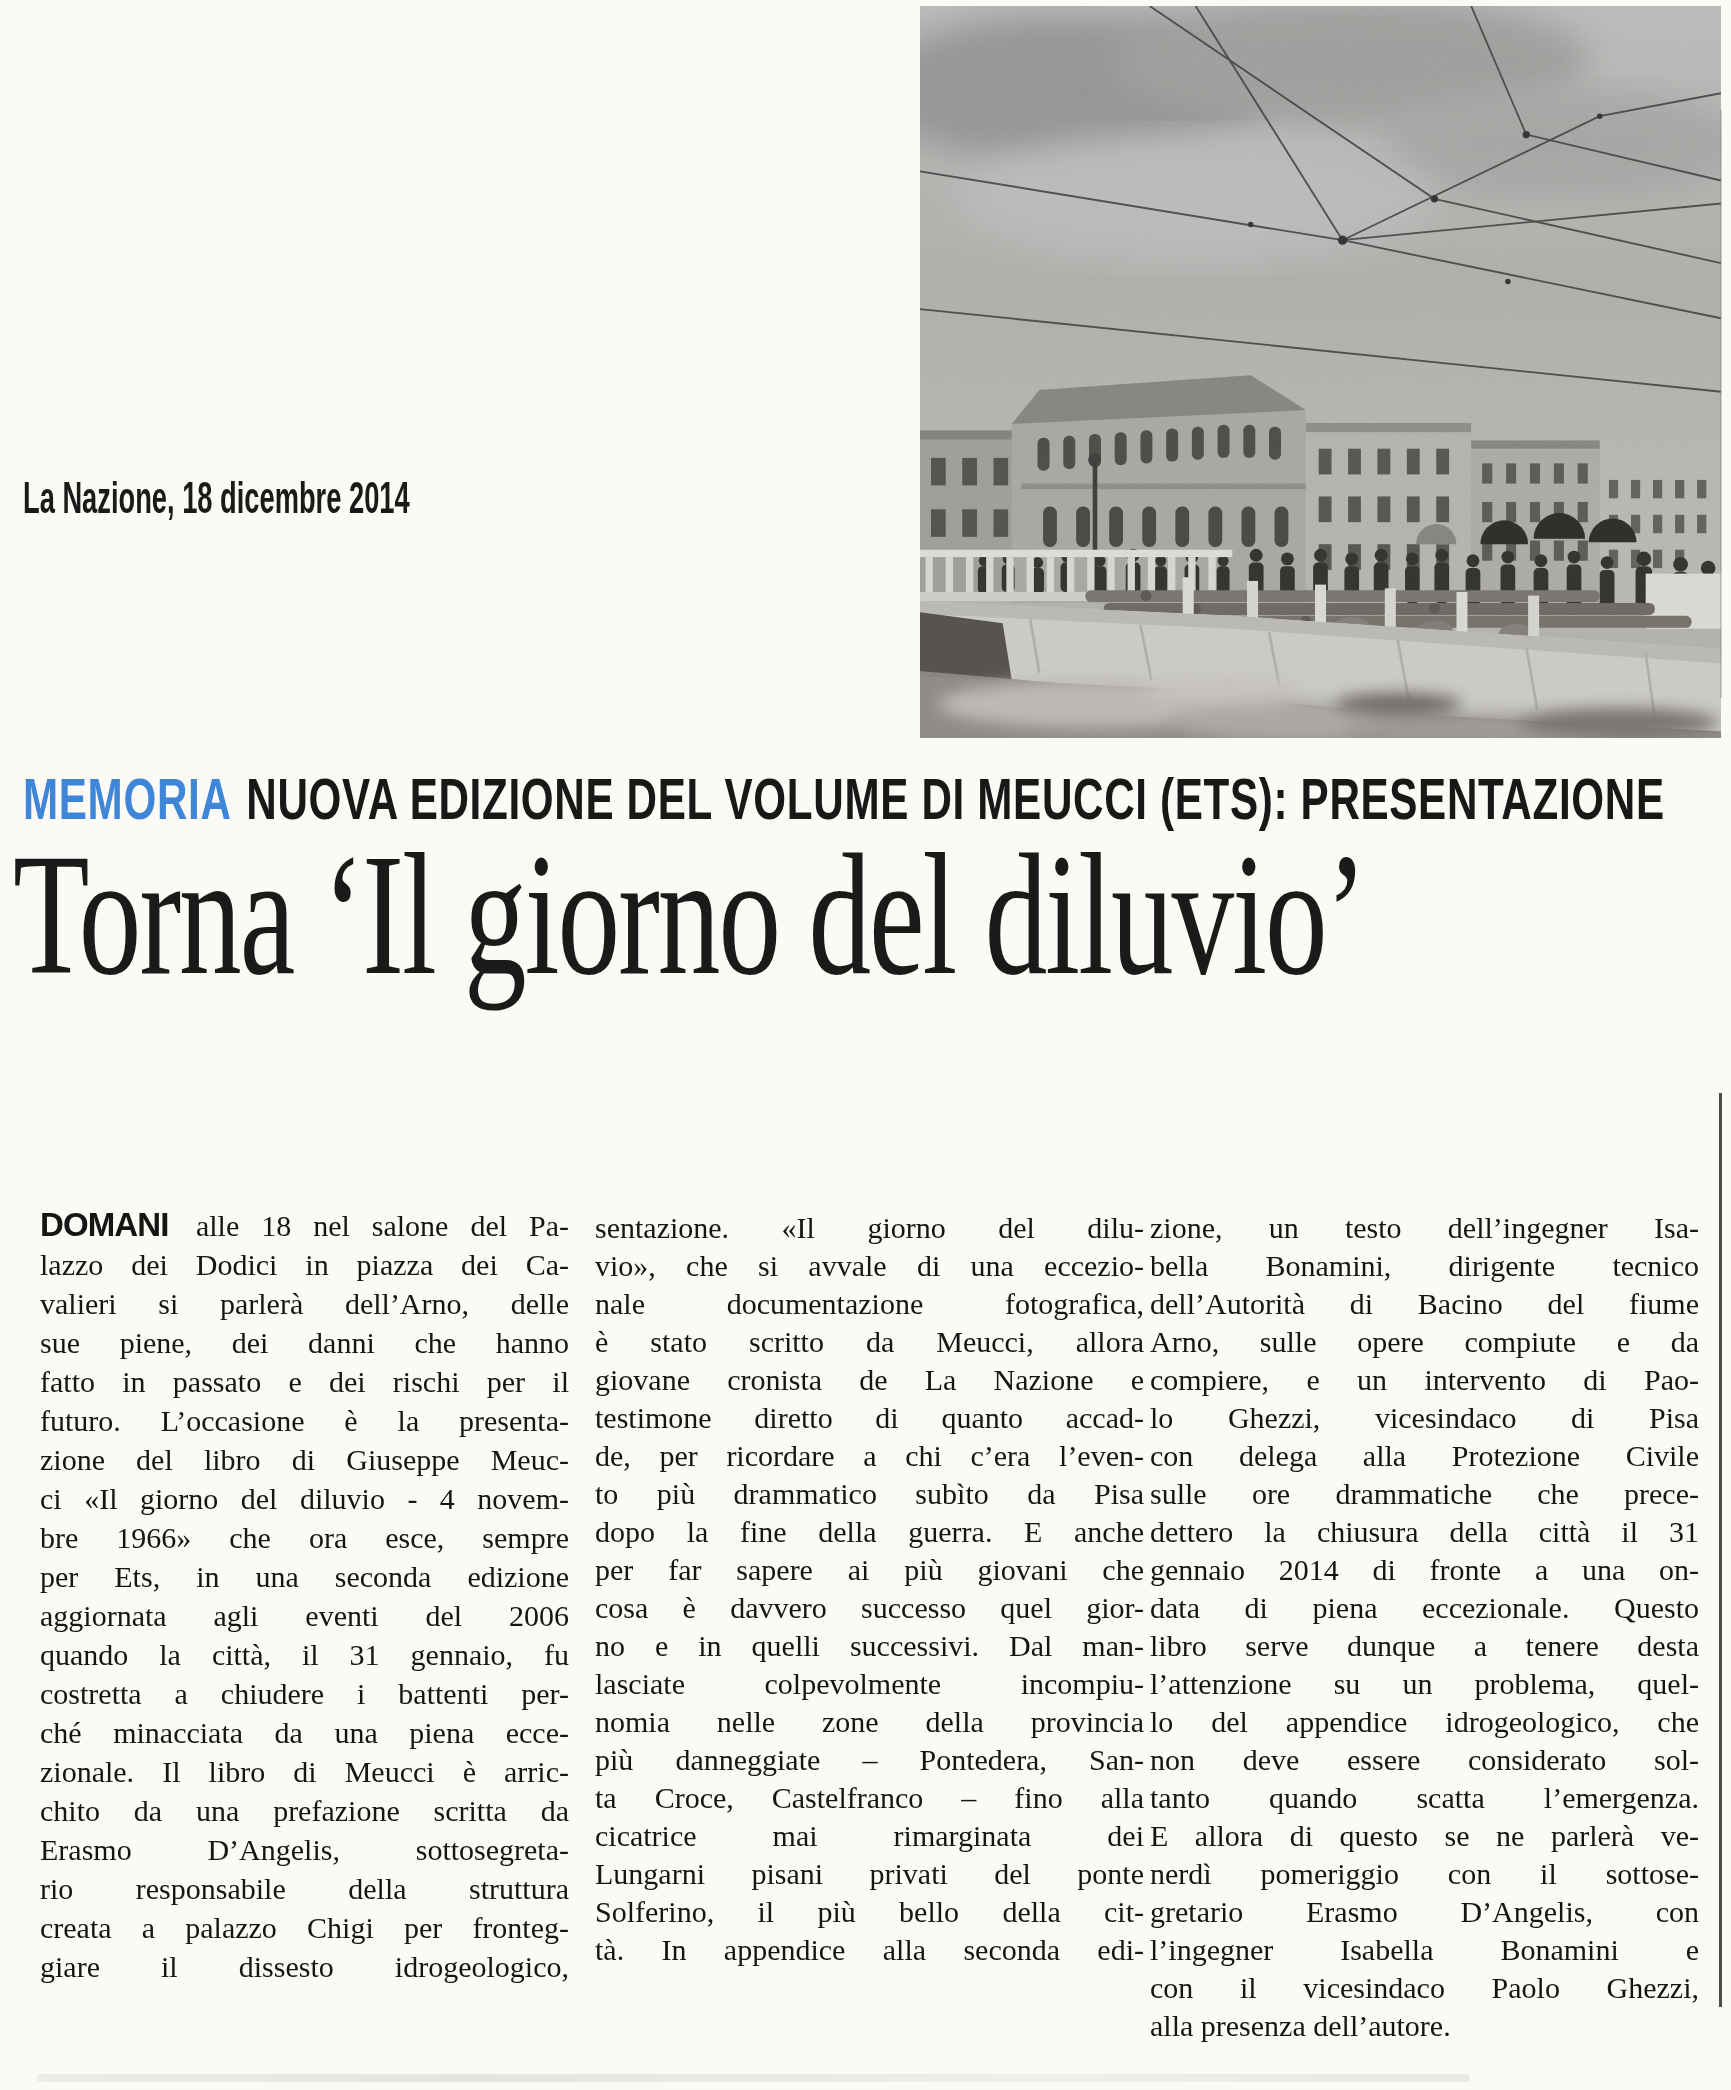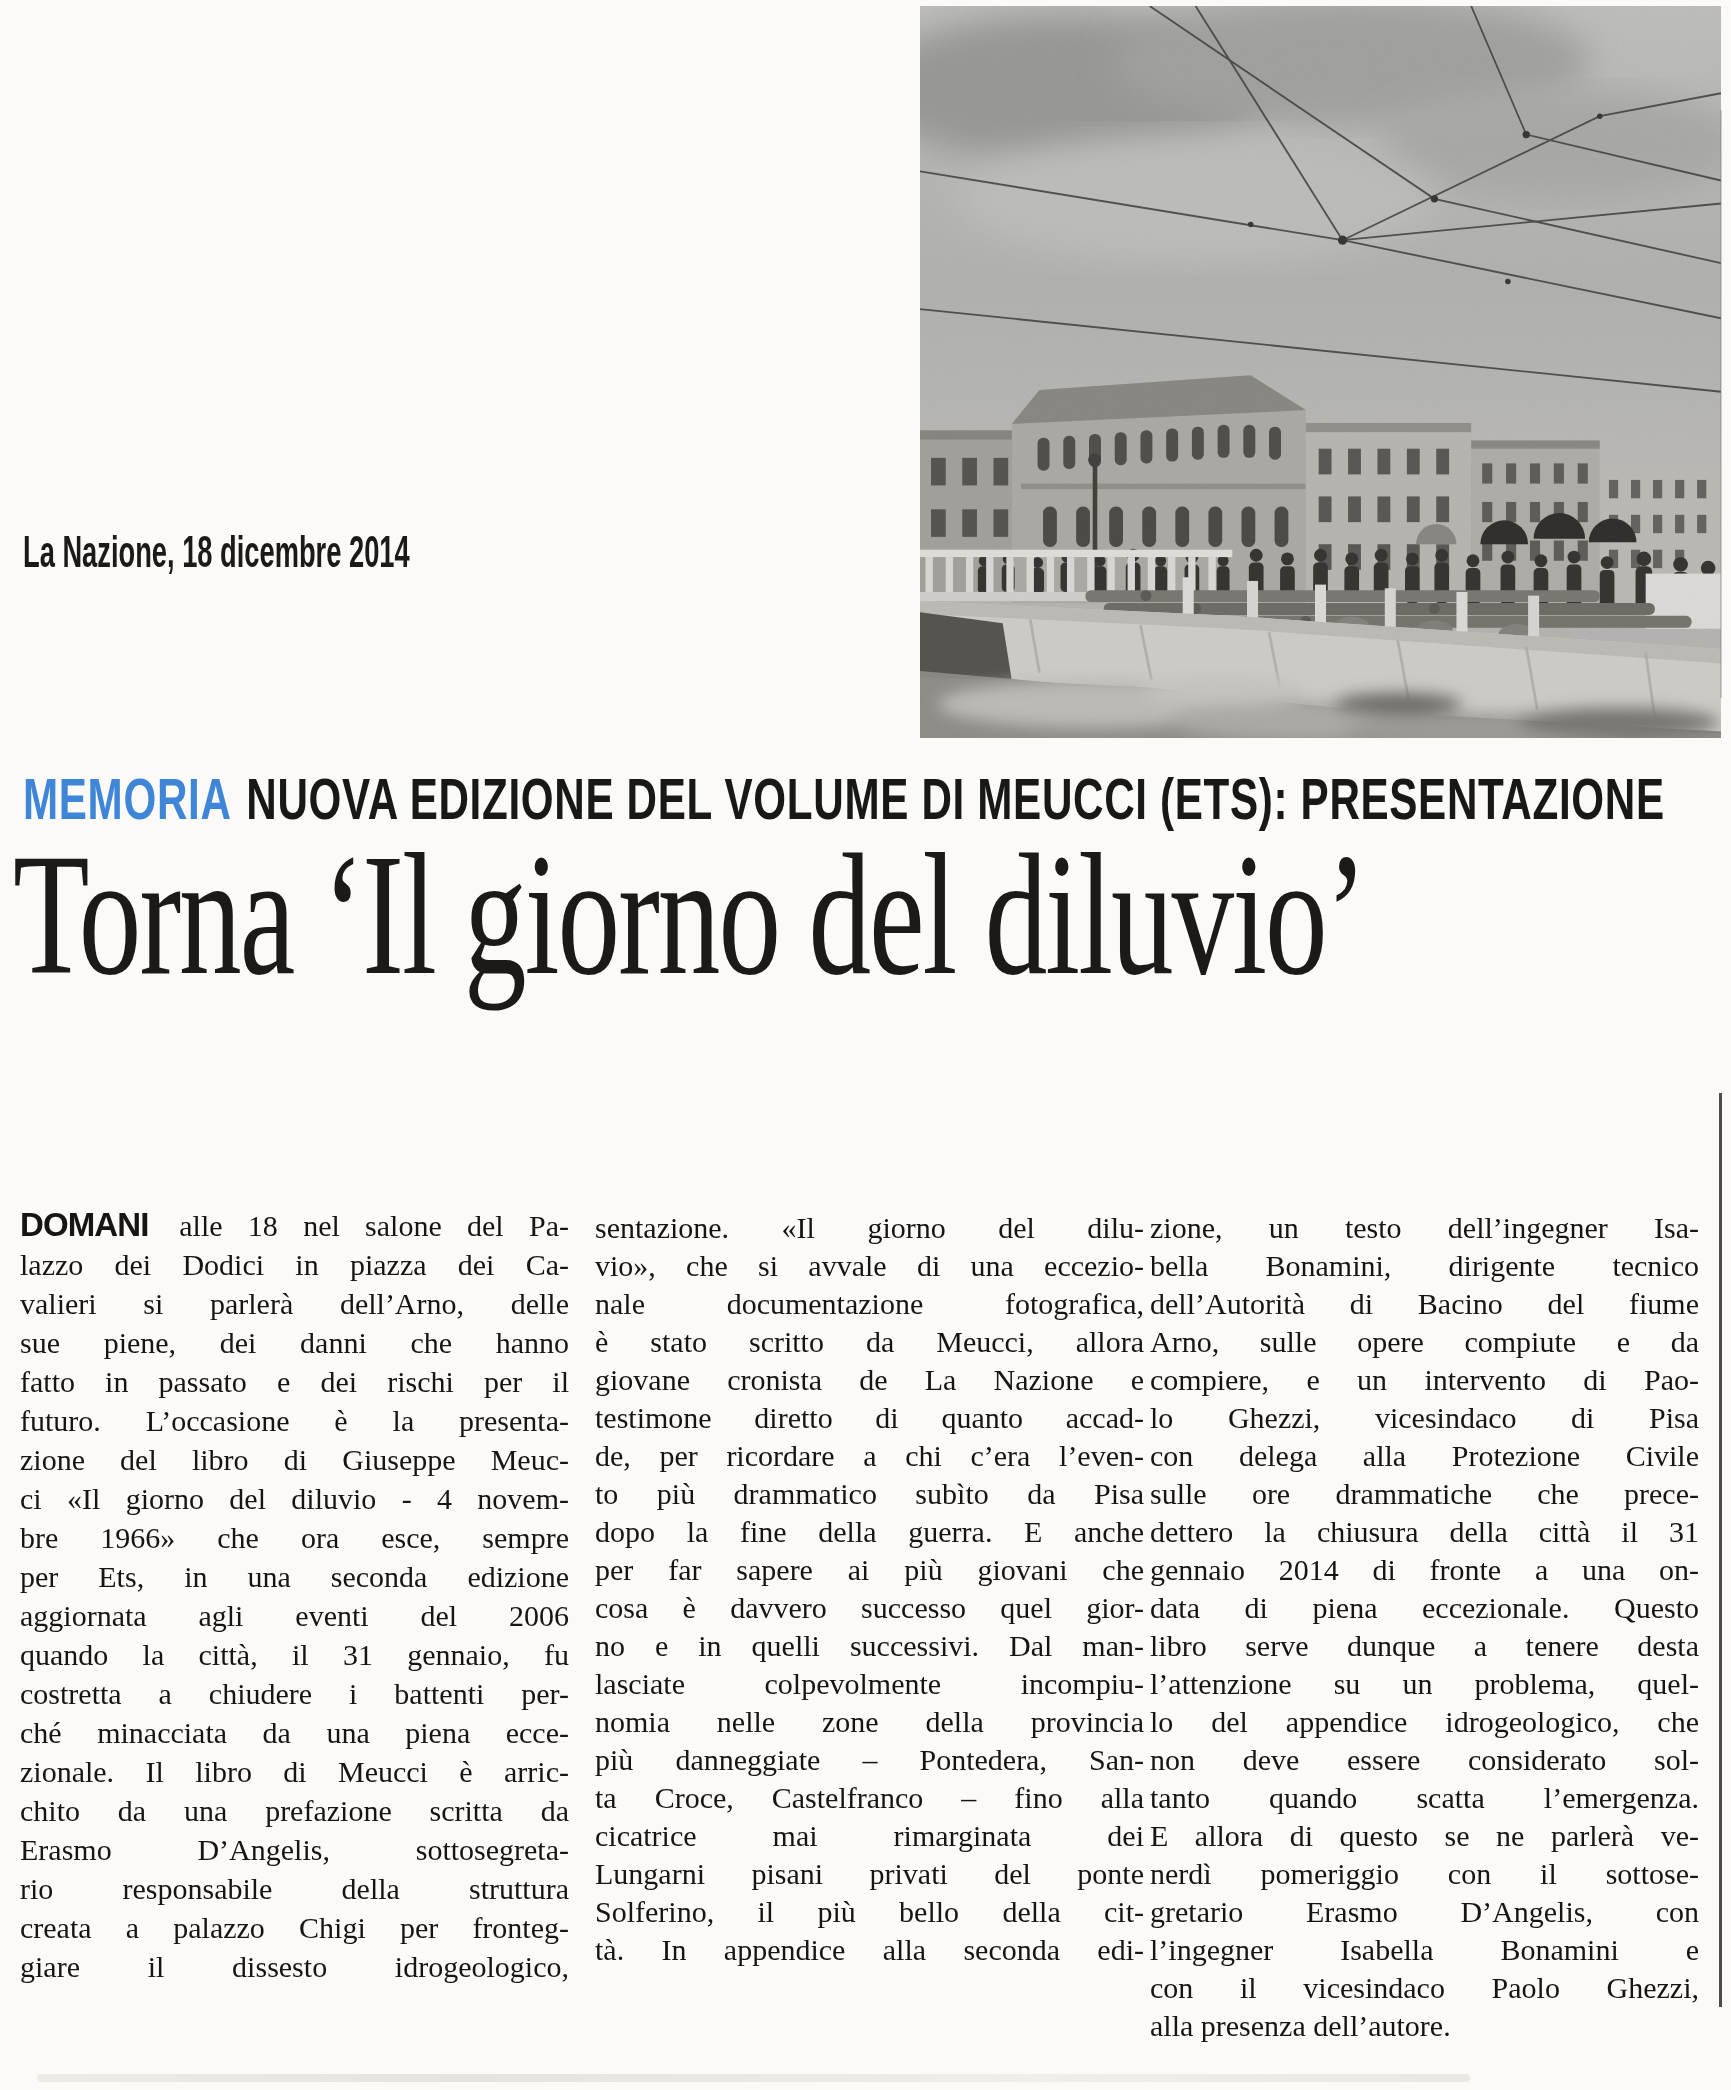--- a/index.html
+++ b/index.html
@@ -12,21 +12,21 @@
     color:var(--ink,#1b1a18);
   }
   
   .photo{
     position:absolute;left:920px;top:5.5px;width:801px;height:732px;
     background:#bdbcb8;
   }
   .photo svg{display:block;width:100%;height:100%;}
   
   .source-note{
-    position:absolute;left:23px;top:528px;
+    position:absolute;left:23px;top:474px;
     font-family:"Liberation Sans", sans-serif;
     font-weight:bold;font-size:44px;line-height:1.1;
     white-space:nowrap;
   }
   .source-note .cond{display:inline-block;transform:scaleX(.62);transform-origin:left center;}
   
   .kicker{
     position:absolute;left:23px;top:770px;
     font-family:"Liberation Sans", sans-serif;
     font-weight:bold;font-size:57px;line-height:1.05;
@@ -45,21 +45,21 @@
   }
   .hl-line .cond{display:inline-block;transform:scaleX(.72);transform-origin:left top;}
   
   .col{
     position:absolute;top:1205px;width:549px;
     font-size:30px;color:#161514;
   }
   .col-1{left:20px;}
   .col-2{left:595px;top:1209px;}
   .col-3{left:1150px;top:1209px;}
-  .col-1 .bodyline{line-height:39px;}
+  .col-1 .bodyline{line-height:39px;margin-left:20px;}
   .col-2 .bodyline,.col-3 .bodyline{line-height:38px;}
   .bodyline{
     text-align:justify;
     text-align-last:justify;
     white-space:normal;
   }
   .bodyline.lastline{text-align-last:left;}
   .leadin{
     font-family:"Liberation Sans", sans-serif;
     font-weight:bold;font-size:33px;

